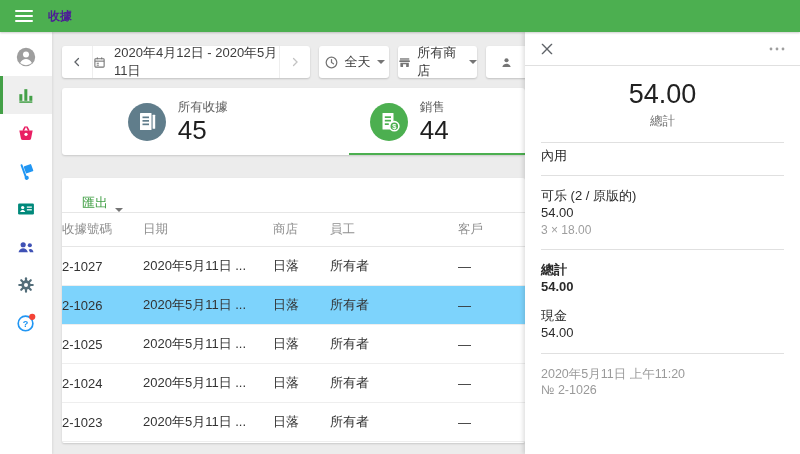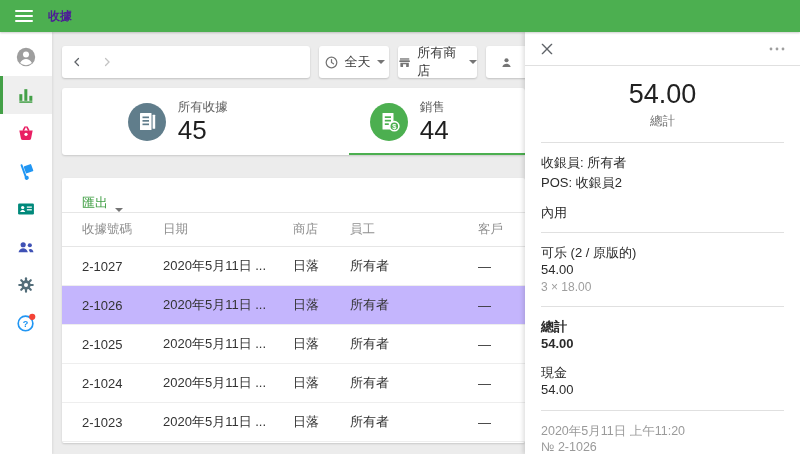--- a/index.html
+++ b/index.html
@@ -52,25 +52,25 @@
   .sum-value { font-size:26px; color:#1f1f1f; margin-top:1px; line-height:1.05; }
   .sum-underline { position:absolute; left:55px; right:0; bottom:0; height:2.5px;
     background:#4caf50; }
 
   
   .tablecard { position:absolute; left:62px; top:178px; width:463px; height:265px;
     background:#fff; border-radius:2px; box-shadow:0 1px 2px rgba(0,0,0,.15); z-index:4; }
   .export-row { height:35px; display:flex; align-items:flex-end; padding-left:20px;
     border-bottom:1px solid #e6e6e6; gap:7px; cursor:pointer; }
   .export-label { color:#43a047; font-size:13px; }
-  .trow { display:flex; align-items:center; height:39px; padding-left:20px;
+  .trow { display:flex; align-items:center; height:39px; 
     border-bottom:1px solid #eee; font-size:13px; color:#333; cursor:pointer; }
   .trow.head { height:34px; font-size:12.5px; color:#8f8f8f; cursor:default;
     border-bottom:1px solid #e6e6e6; }
-  .trow.selected { background:#c4b5fd; }
+  .trow.selected { background:#7dd3fc; }
   .c-num { width:81px; }
   .c-date { width:130px; }
   .c-store { width:57px; }
   .c-emp { width:128px; }
   .c-cust { flex:1; }
 
   
   .panel { position:absolute; left:525px; top:32px; width:275px; height:422px;
     background:#fff; z-index:25; box-shadow:-2px 0 4px rgba(0,0,0,.12); }
   .panel-head { height:34px; display:flex; align-items:center;
@@ -180,20 +180,31 @@
   </div>
 </div>
 
 <div class="filterbar">
   <div class="fbtn date-group">
     <div class="dg-arrow">
       <svg width="14" height="14" viewBox="0 0 24 24">
         <path d="M14.5 6l-6 6 6 6" fill="none" stroke="#5f6368" stroke-width="2.2" stroke-linecap="round"></path>
       </svg>
     </div>
+    <div class="dg-center">
+      <svg width="15" height="15" viewBox="0 0 24 24">
+        <rect x="3.5" y="5" width="17" height="15.5" rx="1.5" fill="none" stroke="#757575" stroke-width="2"></rect>
+        <line x1="3.5" y1="9.5" x2="20.5" y2="9.5" stroke="#757575" stroke-width="2"></line>
+        <rect x="7" y="2.6" width="2" height="3.4" fill="#757575"></rect>
+        <rect x="15" y="2.6" width="2" height="3.4" fill="#757575"></rect>
+        <rect x="6.8" y="12.5" width="4" height="1.8" fill="#757575"></rect>
+        <rect x="6.8" y="16" width="4" height="1.8" fill="#757575"></rect>
+      </svg>
+      <span>2020年4月12日 - 2020年5月11日</span>
+    </div>
     <div class="dg-arrow">
       <svg width="14" height="14" viewBox="0 0 24 24">
         <path d="M9.5 6l6 6-6 6" fill="none" stroke="#c3c3c3" stroke-width="2.2" stroke-linecap="round"></path>
       </svg>
     </div>
   </div>
 
   <div class="fbtn time-btn">
     <svg width="15" height="15" viewBox="0 0 24 24">
       <circle cx="12" cy="12" r="8.5" fill="none" stroke="#757575" stroke-width="2"></circle>
@@ -322,24 +333,20 @@
       </svg>
     </div>
   </div>
 
   <div class="p-body">
     <div class="total-block">
       <div class="total-amount">54.00</div>
       <div class="total-label">總計</div>
     </div>
 
-    <div class="info-block">
-      <div>收銀員: 所有者</div>
-      <div>POS: 收銀員2</div>
-    </div>
 
     <div class="order-type">內用</div>
 
     <div class="item-block">
       <div class="flexrow">
         <span>可乐 (2 / 原版的)</span>
         <span>54.00</span>
       </div>
       <div class="item-qty">3 × 18.00</div>
     </div>

